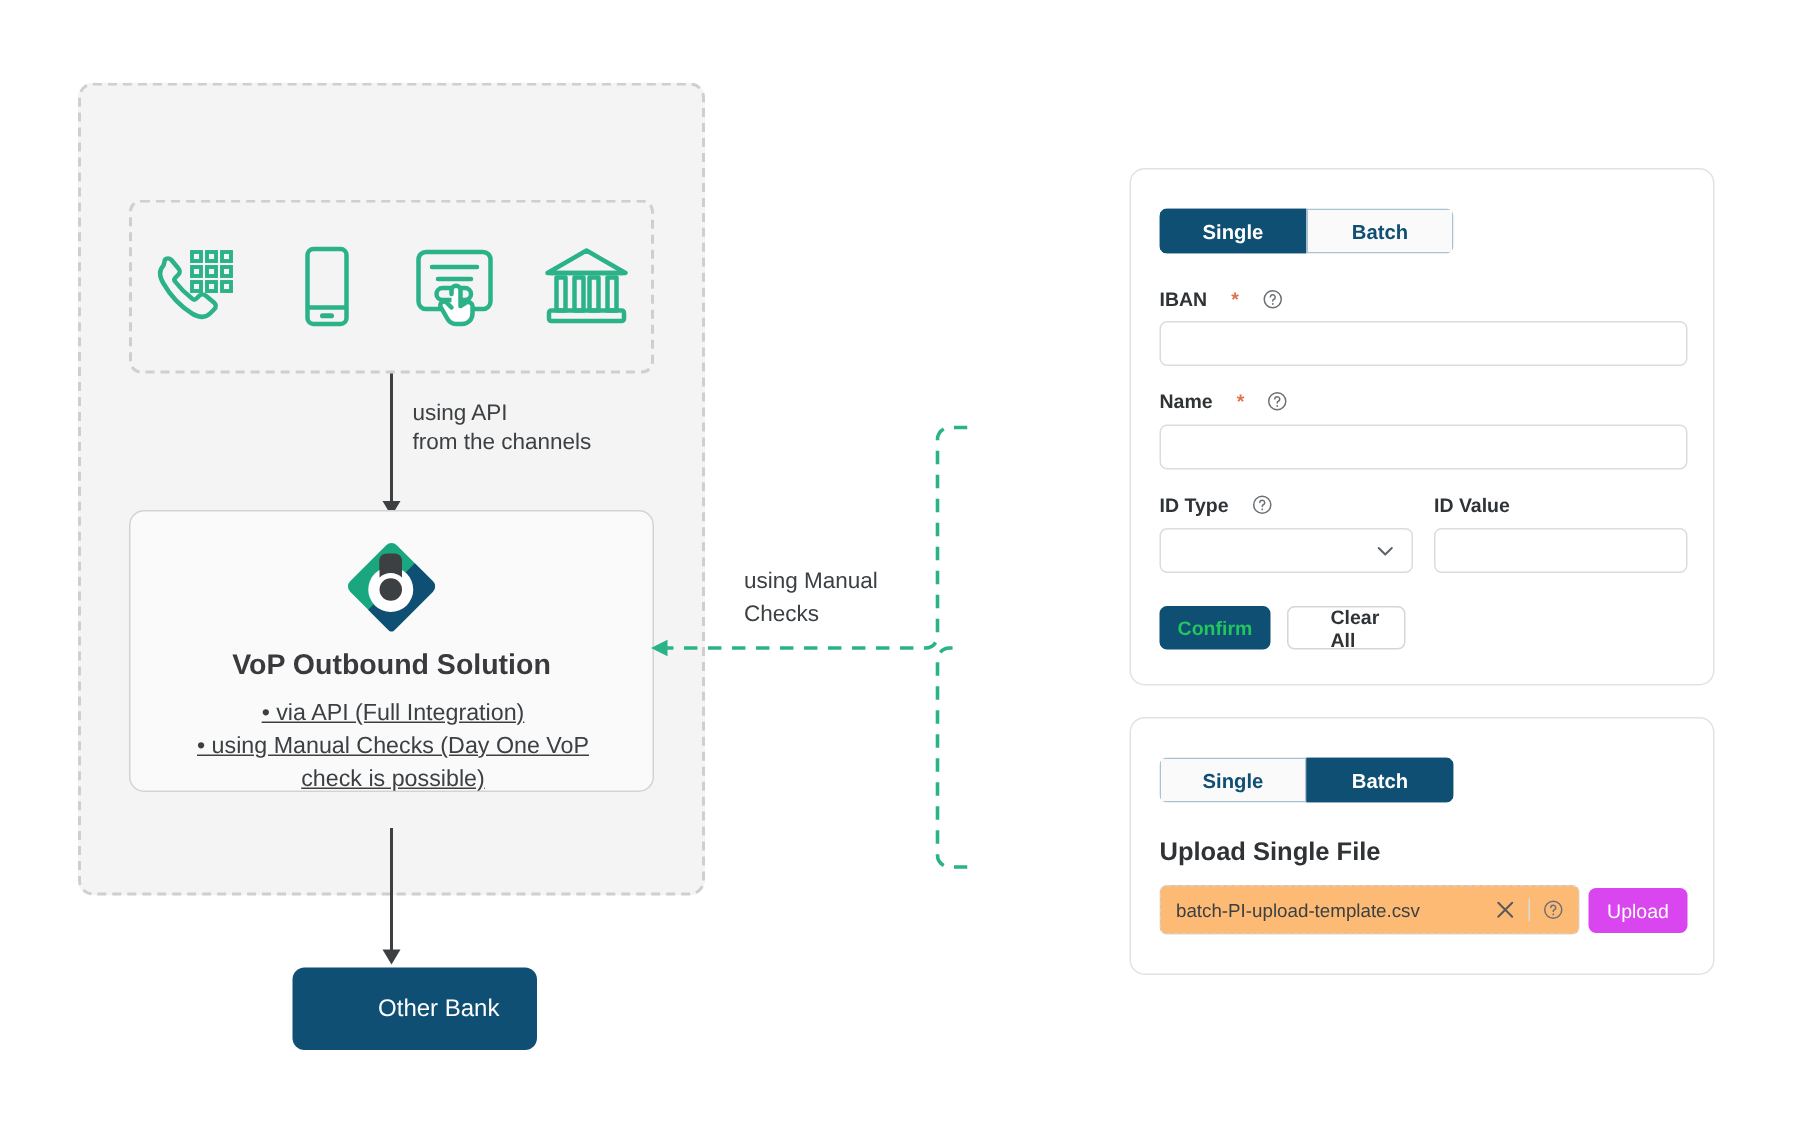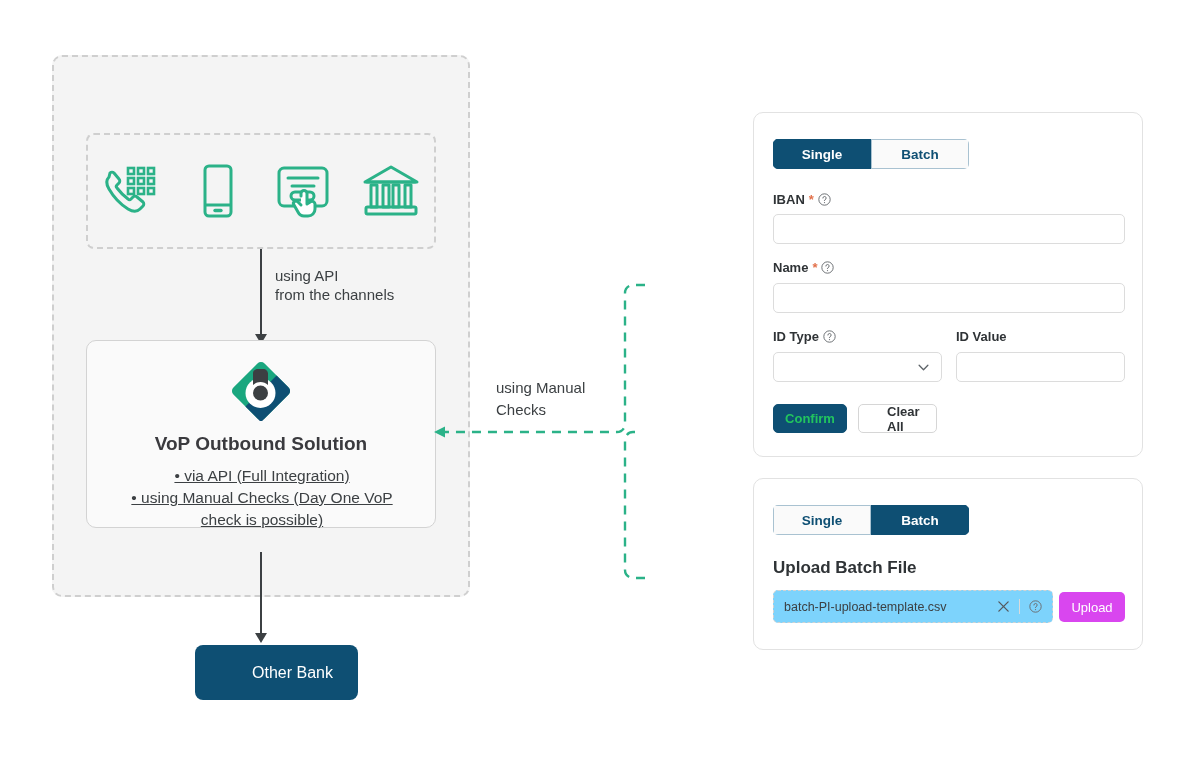--- a/index.html
+++ b/index.html
@@ -193,21 +193,21 @@
   .seg-btn.inactive {
     background: #fafafa; color: #0e4f73;
     border: 1px solid #a9c2d1;
   }
 
   .field-label {
     position: absolute;
     font-size: 13px;
     font-weight: bold;
     color: #2f3336;
-    display: flex; align-items: center; gap: 4px;
+    display: flex; align-items: center; gap: 16px;
   }
   .req-star { color: #e2704a; font-size: 13px; line-height: 1; }
   .help-ic { width: 13px; height: 13px; display: inline-block; }
 
   .text-input {
     position: absolute;
     box-sizing: border-box;
     background: #fff;
     border: 1px solid #dcdcdc;
     border-radius: 5px;
@@ -248,21 +248,21 @@
   }
   .file-chip {
     position: absolute;
     box-sizing: border-box;
     border: 1px dashed #d2d2d2;
     border-radius: 5px;
     height: 33px;
     display: flex;
     align-items: center;
     padding: 0 10px;
-    background: #7dd3fc;
+    background: #fdba74;
   }
   .file-name {
     font-size: 12.5px;
     color: #3c4043;
     flex: 1;
   }
   .chip-x { width: 13px; height: 13px; margin-right: 9px; cursor: pointer; }
   .chip-div { width: 1px; height: 15px; background: #dadada; margin-right: 9px; }
   .btn-upload {
     position: absolute;
@@ -429,21 +429,21 @@
   <div class="btn btn-secondary" style="left:104px; top:291px; width:79px;padding-left:28px;">Clear All</div>
 </div>
 
 <div class="card" id="card-batch">
 
   <div class="seg-group" style="left:19px; top:26px;">
     <div class="seg-btn inactive">Single</div>
     <div class="seg-btn active">Batch</div>
   </div>
 
-  <div class="upload-heading" style="left:19px; top:79px;">Upload Batch File</div>
+  <div class="upload-heading" style="left:19px; top:79px;">Upload Single File</div>
 
   <div class="file-chip" style="left:19px; top:111px; width:280px;">
     <span class="file-name">batch-PI-upload-template.csv</span>
     <svg class="chip-x" viewBox="0 0 14 14">
       <path d="M2 2 L12 12 M12 2 L2 12" fill="none" stroke="#55595d" stroke-width="1.4" stroke-linecap="round"></path>
     </svg>
     <span class="chip-div"></span>
     <svg class="help-ic" viewBox="0 0 16 16">
       <circle cx="8" cy="8" r="7" fill="none" stroke="#6b6f73" stroke-width="1.2"></circle>
       <path d="M6 6.2a2 2 0 1 1 2.6 2c-.5.25-.6.7-.6 1.2" fill="none" stroke="#6b6f73" stroke-width="1.2" stroke-linecap="round"></path>

